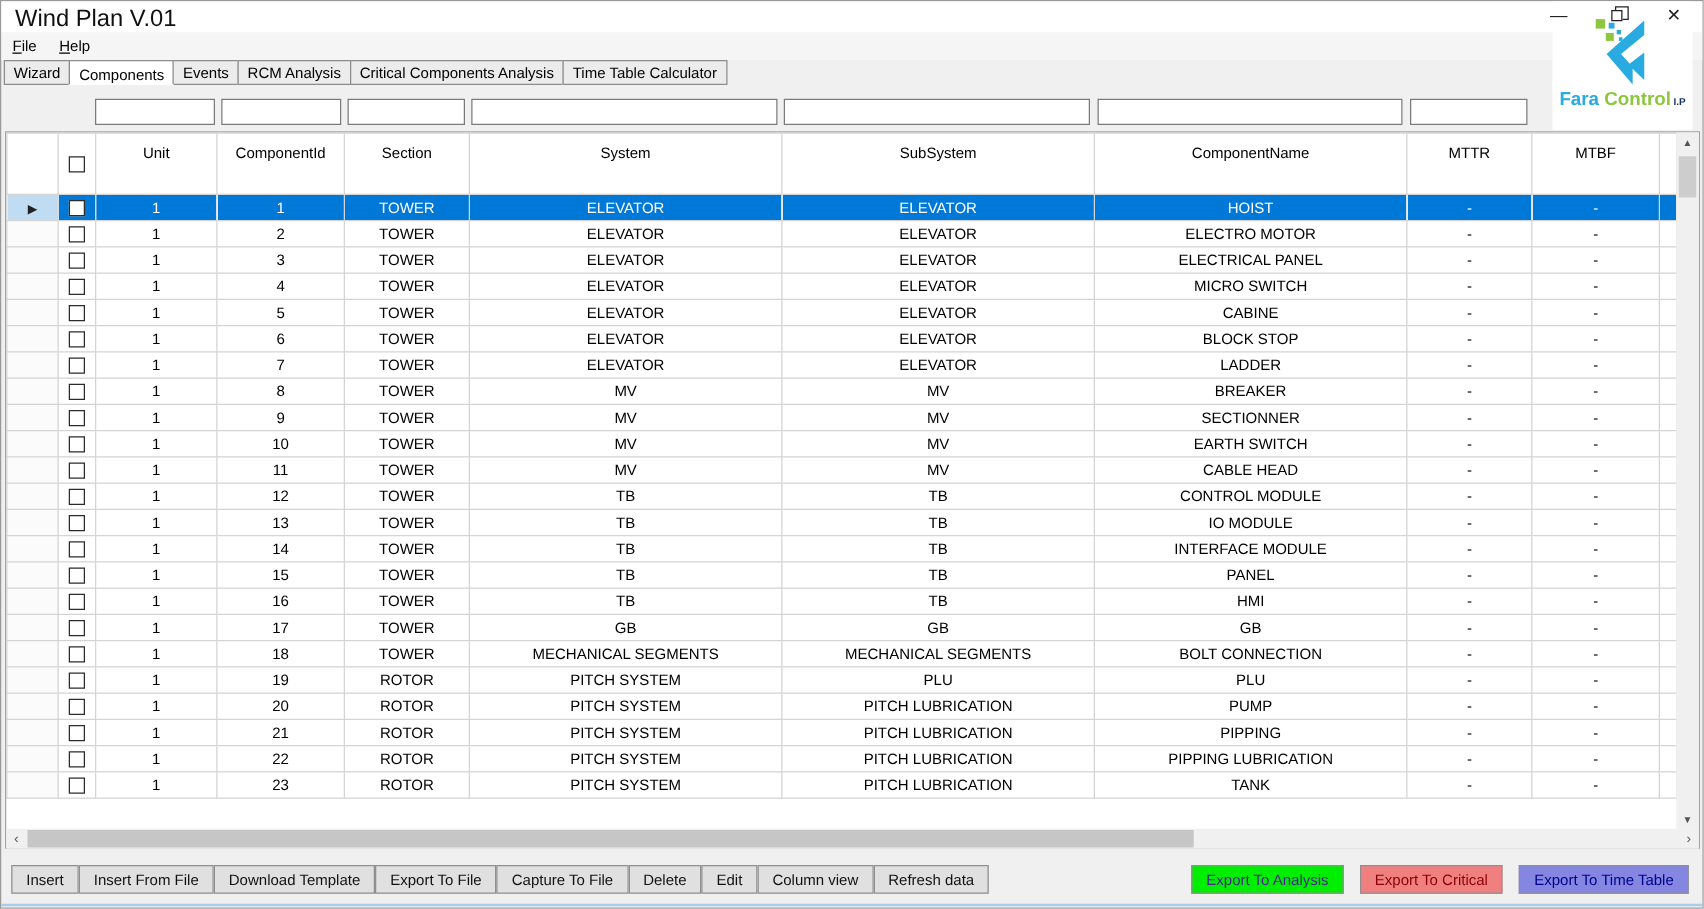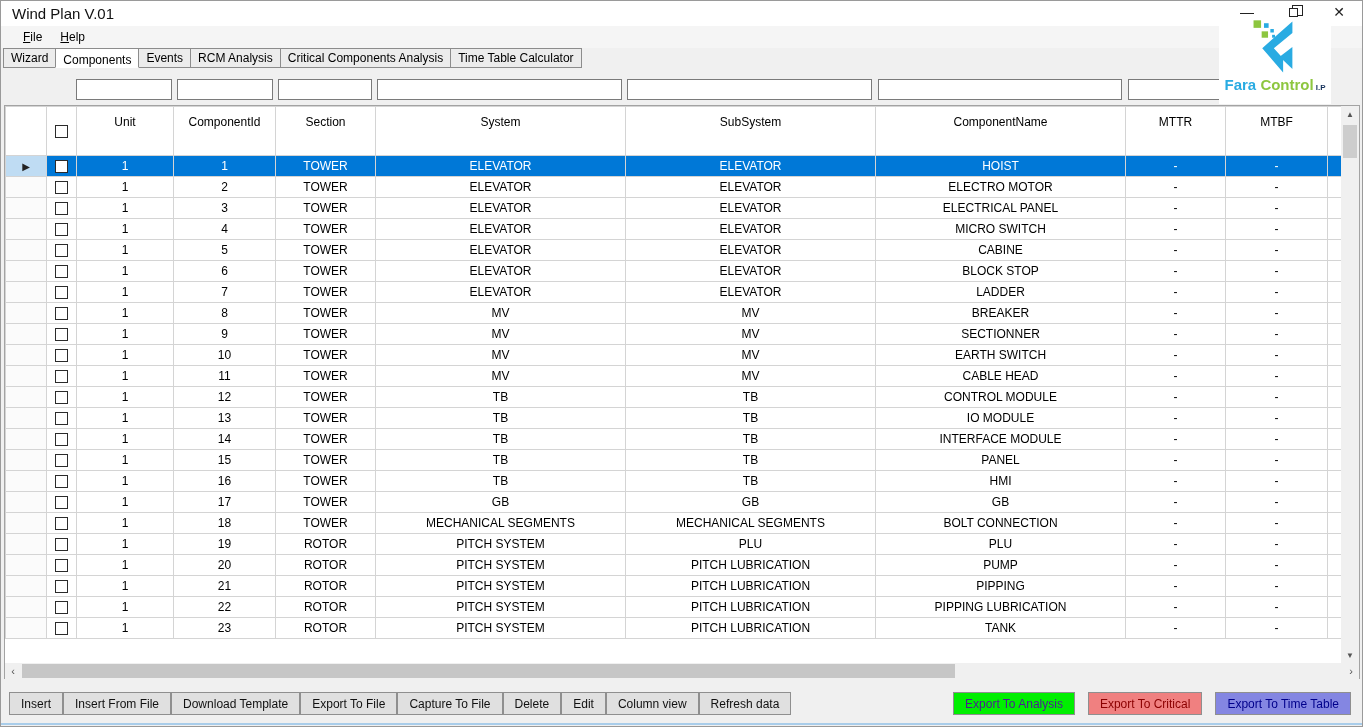--- a/index.html
+++ b/index.html
@@ -5,27 +5,27 @@
   * { box-sizing: border-box; }
   html,body { margin:0; padding:0; background:#d9d9d9; }
   .app {
     position:relative; width:1363px; height:727px;
     background:#f0f0f0; overflow:hidden;
     font-family:"Liberation Sans", sans-serif; color:#000;
     border:1px solid #9a9a9a;
   }
   
   .titlebar { position:absolute; top:0; left:0; width:100%; height:25px; background:#ffffff; }
-  .window-title { position:absolute; left:11px; top:4px; font-size:15px; color:#111; white-space:nowrap; }
+  .window-title { position:absolute; left:11px; top:4px; font-size:19px; color:#111; white-space:nowrap; }
   .win-controls { position:absolute; right:0; top:0; display:flex; z-index:20; }
   .win-btn { width:46px; height:22px; display:flex; align-items:center; justify-content:center; font-size:14px; color:#222; cursor:default; }
   .restore-box { position:relative; width:9px; height:9px; border:1px solid #222; background:#fff; }
   .restore-box::before { content:""; position:absolute; left:2px; top:-4px; width:9px; height:9px; border:1px solid #222; z-index:-1; }
   
-  .menubar { position:absolute; top:25px; left:0; width:100%; height:22px; background:#f5f5f5; display:flex; align-items:center; padding-left:13px; }
+  .menubar { position:absolute; top:25px; left:0; width:100%; height:22px; background:#f5f5f5; display:flex; align-items:center; padding-left:0; }
   .menu-item { padding:3px 9px; font-size:12px; }
   
   .tabstrip { position:absolute; top:47px; left:2px; height:24px; display:flex; z-index:2; }
   .tab { height:20px; line-height:18px; padding:0 7px; font-size:12px; background:#ececec; border:1px solid #8c8c8c; margin-right:-1px; white-space:nowrap; }
   .tab.active { background:#ffffff; height:20px; line-height:22px; border-bottom:1px solid #ffffff; position:relative; z-index:3; }
   
   .filter { position:absolute; top:78px; height:21px; border:1px solid #7a7a7a; background:#fff; padding:0 3px; font:12px "Liberation Sans", sans-serif; }
   .f1{left:75px;width:96px} .f2{left:176px;width:96px} .f3{left:277px;width:94px}
   .f4{left:376px;width:245px} .f5{left:626px;width:245px} .f6{left:877px;width:244px}
   .f7{left:1127px;width:94px}
@@ -53,22 +53,22 @@
   
   #toolbar { position:absolute; left:8px; top:691px; display:flex; }
   .btn {
     height:23px; background:#e0e0e0; border:1px solid #8f8f8f; font-size:12px;
     font-family:"Liberation Sans", sans-serif; padding:0 11px; color:#111; white-space:nowrap;
   }
   #exportbar { position:absolute; right:11px; top:691px; display:flex; gap:13px; }
   .bottom-line { position:absolute; left:0; right:0; bottom:1px; height:2px; background:#a9cdea; }
   
   .logo-panel {
-    position:absolute; right:31px; top:0; width:112px; height:103px; background:#ffffff; z-index:5;
-    display:flex; flex-direction:column; align-items:center; justify-content:flex-end; padding-bottom:11px;
+    position:absolute; right:8px; top:0; width:112px; height:103px; background:#ffffff; z-index:5;
+    display:flex; flex-direction:column; align-items:center; justify-content:flex-end; padding-bottom:16px;
   }
   .logo-text { font-size:15px; font-weight:bold; white-space:nowrap; }
   .logo-suffix { font-size:8px; font-weight:bold; margin-left:2px; }
 </style>
 </head>
 <body>
 
 <div class="app">
 
   <div class="titlebar">

